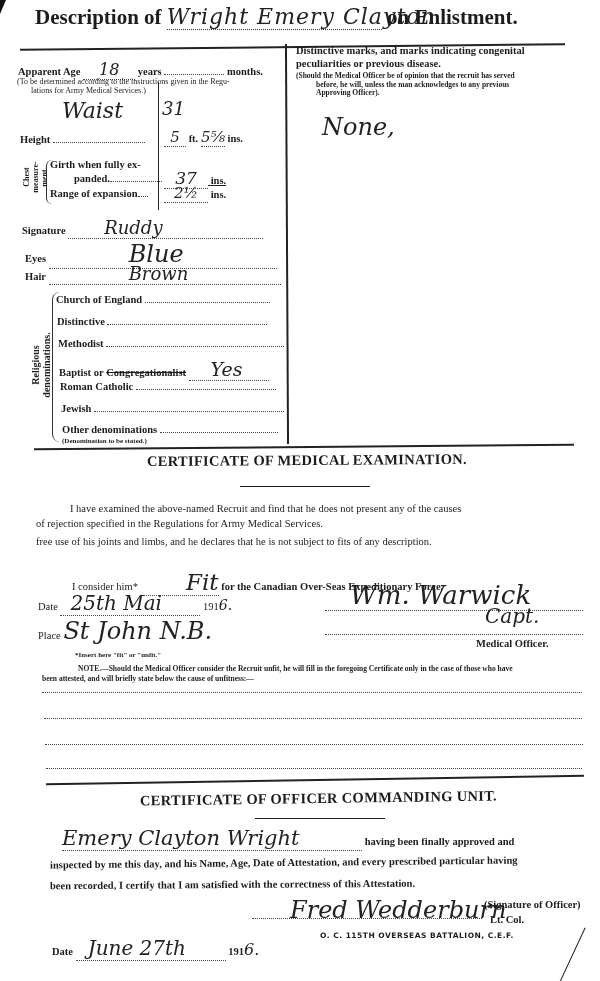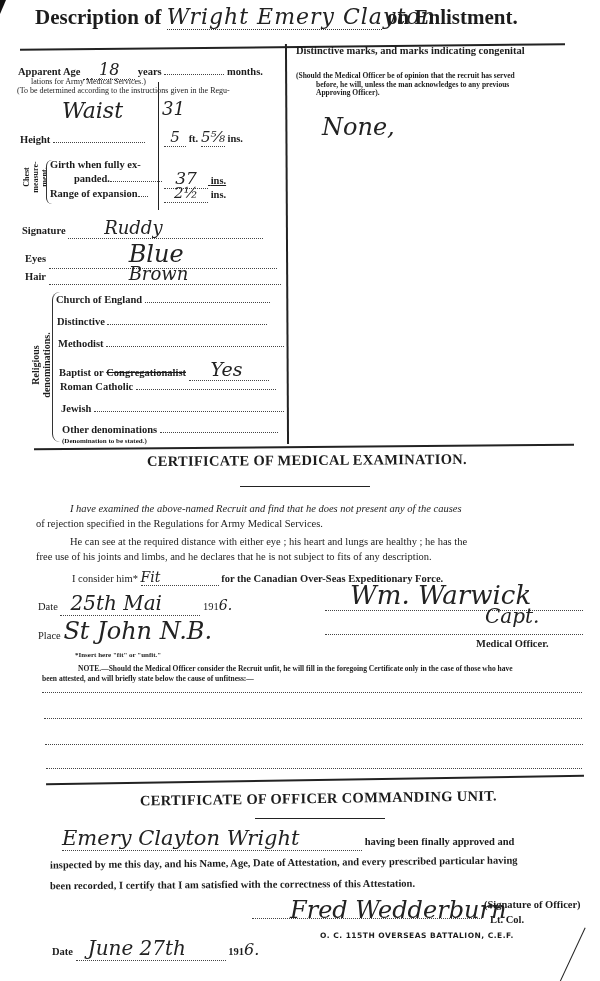--- a/index.html
+++ b/index.html
@@ -38,22 +38,22 @@
 <div class="abs rule" style="left:286px;top:44px;width:2px;height:400px;transform:rotate(-0.3deg);"></div>
 
 <div class="abs print txt" style="left:18px;top:60px;">
   <span class="bold">Apparent Age</span>
   <span class="dots hand" style="display:inline-block;width:52px;text-align:center;font-size:16px;">18</span>
   <span class="bold">years</span>
   <span class="dots" style="display:inline-block;width:60px;"></span>
   <span class="bold">months.</span>
 </div>
 <div class="abs print small" style="left:17px;top:77px;width:265px;">
+  <div>(To be determined according to the instructions given in the Regu-</div>
   <div style="padding-left:14px;">lations for Army Medical Services.)</div>
-  <div>(To be determined according to the instructions given in the Regu-</div>
 </div>
 
 <div class="abs rule" style="left:158px;top:82px;width:1px;height:128px;"></div>
 
 <div class="abs hand" style="left:62px;top:98px;font-size:22px;">Waist</div>
 <div class="abs hand" style="left:162px;top:98px;font-size:18px;">31</div>
 
 <div class="abs print txt" style="left:20px;top:134px;">
   <span class="bold">Height</span>
   <span class="dots" style="display:inline-block;width:92px;"></span>
@@ -132,45 +132,45 @@
   <span class="dots" style="display:inline-block;width:190px;"></span>
 </div>
 <div class="abs print txt" style="left:62px;top:424px;">
   <span class="bold">Other denominations</span>
   <span class="dots" style="display:inline-block;width:118px;"></span>
 </div>
 <div class="abs print small bold" style="left:62px;top:437px;font-size:7px;">(Denomination to be stated.)</div>
 
 <div class="abs print bold" style="left:296px;top:44px;font-size:10.5px;line-height:13px;">
   <div>Distinctive marks, and marks indicating congenital</div>
+  <div>peculiarities or previous disease.</div>
 </div>
 <div class="abs print small bold" style="left:296px;top:72px;width:290px;font-size:7.5px;line-height:8.5px;">
   <div>(Should the Medical Officer be of opinion that the recruit has served</div>
   <div style="padding-left:20px;">before, he will, unless the man acknowledges to any previous</div>
   <div style="padding-left:20px;">Approving Officer).</div>
 </div>
 <div class="abs hand" style="left:322px;top:113px;font-size:24px;">None,</div>
 
 <div class="abs rule" style="left:34px;top:446px;width:540px;height:1.5px;transform:rotate(-0.5deg);"></div>
 
 <div class="abs heading print" style="left:147px;top:452px;transform:rotate(-0.4deg);">CERTIFICATE OF MEDICAL EXAMINATION.</div>
 <div class="abs rule" style="left:240px;top:486px;width:130px;height:1px;"></div>
 
 <div class="abs print txt" style="left:36px;top:501px;font-size:10.5px;line-height:15px;">
-  <div style="padding-left:34px;font-style:italic;">I have examined the above-named Recruit and find that he does not present any of the causes</div>
+  <div style="padding-left:34px;">I have examined the above-named Recruit and find that he does not present any of the causes</div>
   <div>of rejection specified in the Regulations for Army Medical Services.</div>
 </div>
 <div class="abs print txt" style="left:36px;top:534px;font-size:10.5px;line-height:15px;">
-  <div style="padding-left:34px;">He can see at the required distance with either eye ; his heart and lungs are healthy ; he has the</div>
   <div>free use of his joints and limbs, and he declares that he is not subject to fits of any description.</div>
 </div>
 
 <div class="abs print txt" style="left:72px;top:569px;">
   <span>I consider him*</span>
-  <span class="dots hand" style="display:inline-block;width:78px;text-align:left;font-size:14px;">Fit</span>
+  <span class="dots hand" style="display:inline-block;width:78px;text-align:right;font-size:23px;">Fit</span>
   <span class="bold">for the Canadian Over-Seas Expeditionary Force.</span>
 </div>
 
 <div class="abs print txt" style="left:38px;top:591px;">
   <span>Date</span>
   <span class="dots hand" style="display:inline-block;width:140px;padding-left:10px;font-size:20px;">25th Mai</span>
   <span>191</span><span class="hand" style="font-size:14px;">6.</span>
 </div>
 <div class="abs print txt" style="left:38px;top:617px;">
   <span>Place</span>

